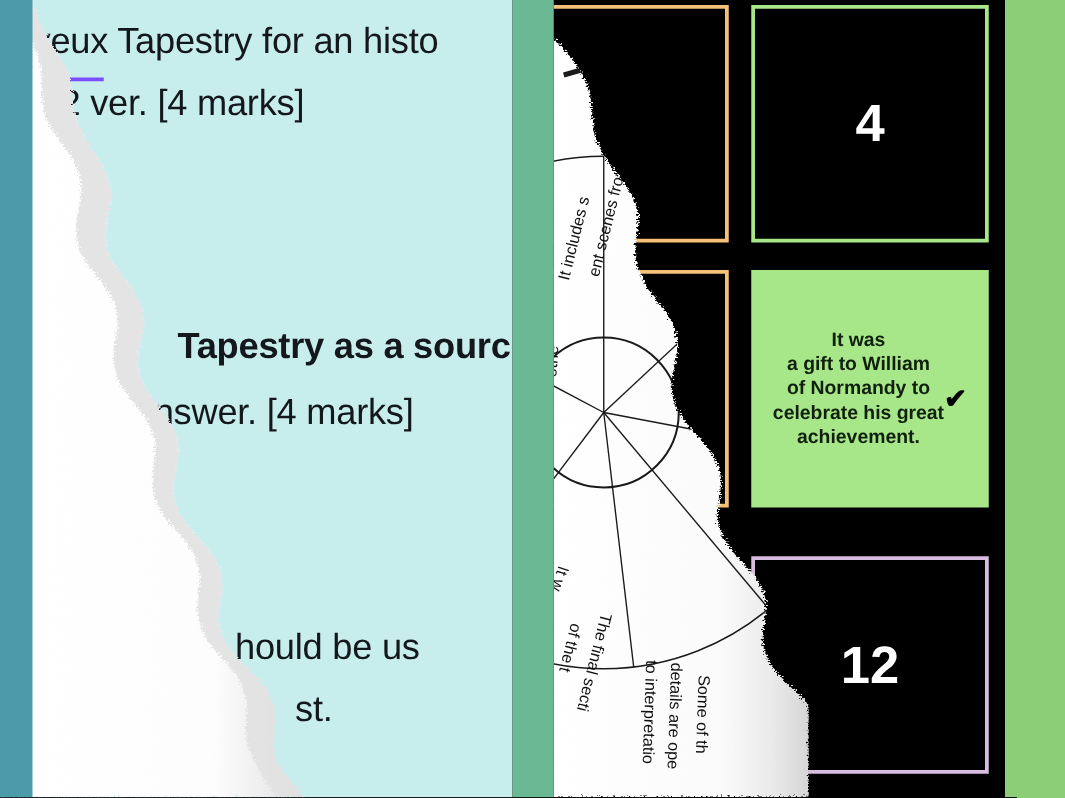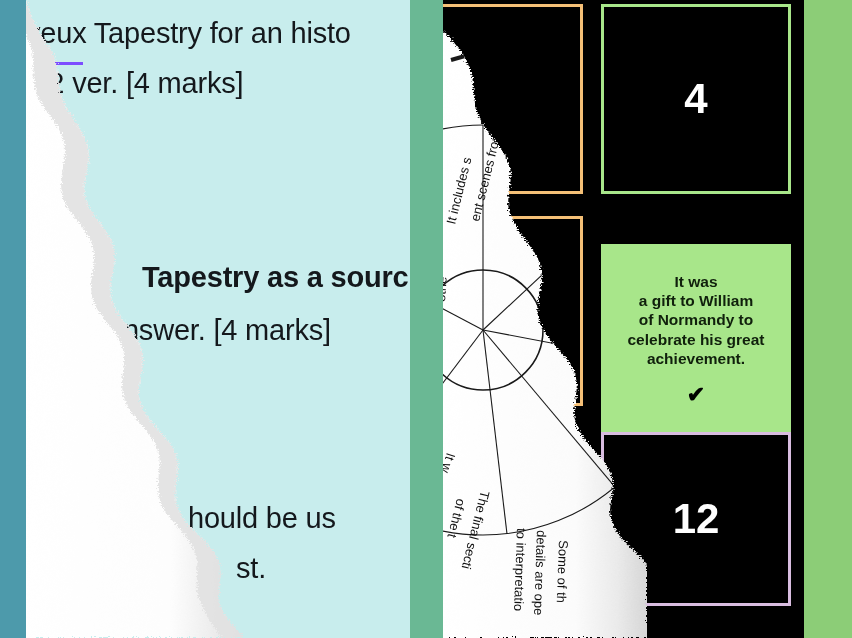--- a/index.html
+++ b/index.html
@@ -54,21 +54,21 @@
     position:absolute;box-sizing:border-box;
     display:flex;align-items:center;justify-content:center;
     text-align:center;
   }
   .card.outline{background:#000;border:3px solid;}
   .card .num{
     color:#fff;font-size:42px;font-weight:700;line-height:1;
   }
   .card.filled{
     background:#a8e68a;border:none;
-    flex-direction:column;padding:10px 8px;margin-top:28px;
+    flex-direction:row;padding:10px 8px;
   }
   .card.filled .body{
     color:#10200c;font-size:15.5px;line-height:1.25;font-weight:600;
   }
   .card.filled .tick{
     color:#000;font-size:22px;font-weight:700;margin-top:16px;line-height:1;
   }
 
   
   #wheel-sheet{
@@ -179,21 +179,21 @@
 
     <div class="card filled" style="left:158px;top:216px;width:190px;height:190px;">
       <span class="body" style="white-space:pre-line;">It was
 a gift to William
 of Normandy to
 celebrate his great
 achievement.</span>
       <span class="tick">✔</span>
     </div>
 
-    <div class="card outline" style="left:158px;top:432px;width:190px;height:174px;border-color:#d9bde0;">
+    <div class="card outline" style="left:158px;top:445px;width:190px;height:174px;border-color:#d9bde0;">
       <span class="num">12</span>
     </div>
 
     <svg id="wheel-sheet" viewBox="0 0 210 638" preserveAspectRatio="none">
       <defs>
         <linearGradient id="tornShadeR" x1="0" y1="0" x2="1" y2="0">
           <stop offset="0%" stop-color="#ffffff"></stop>
           <stop offset="66%" stop-color="#fbfbfb"></stop>
           <stop offset="86%" stop-color="#eaeaea"></stop>
           <stop offset="100%" stop-color="#d6d6d6"></stop>

